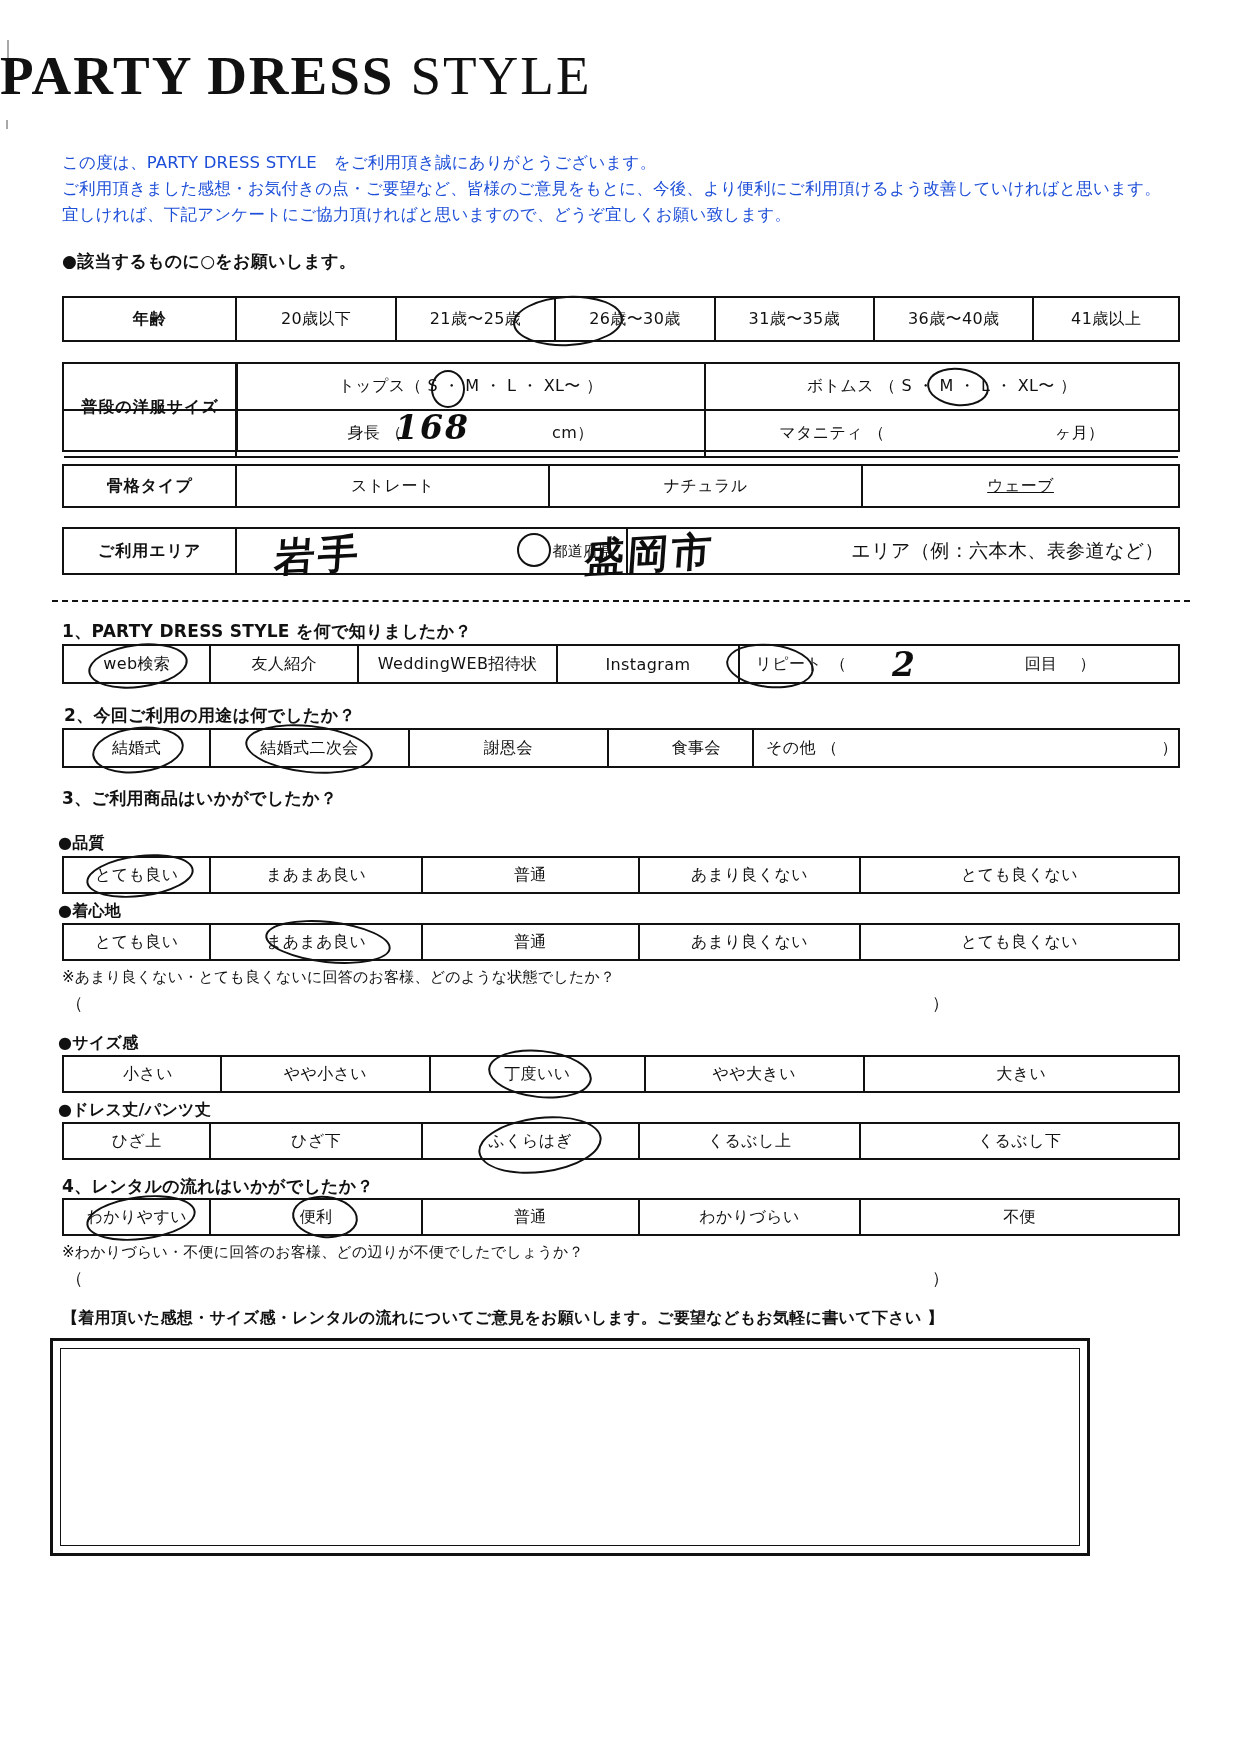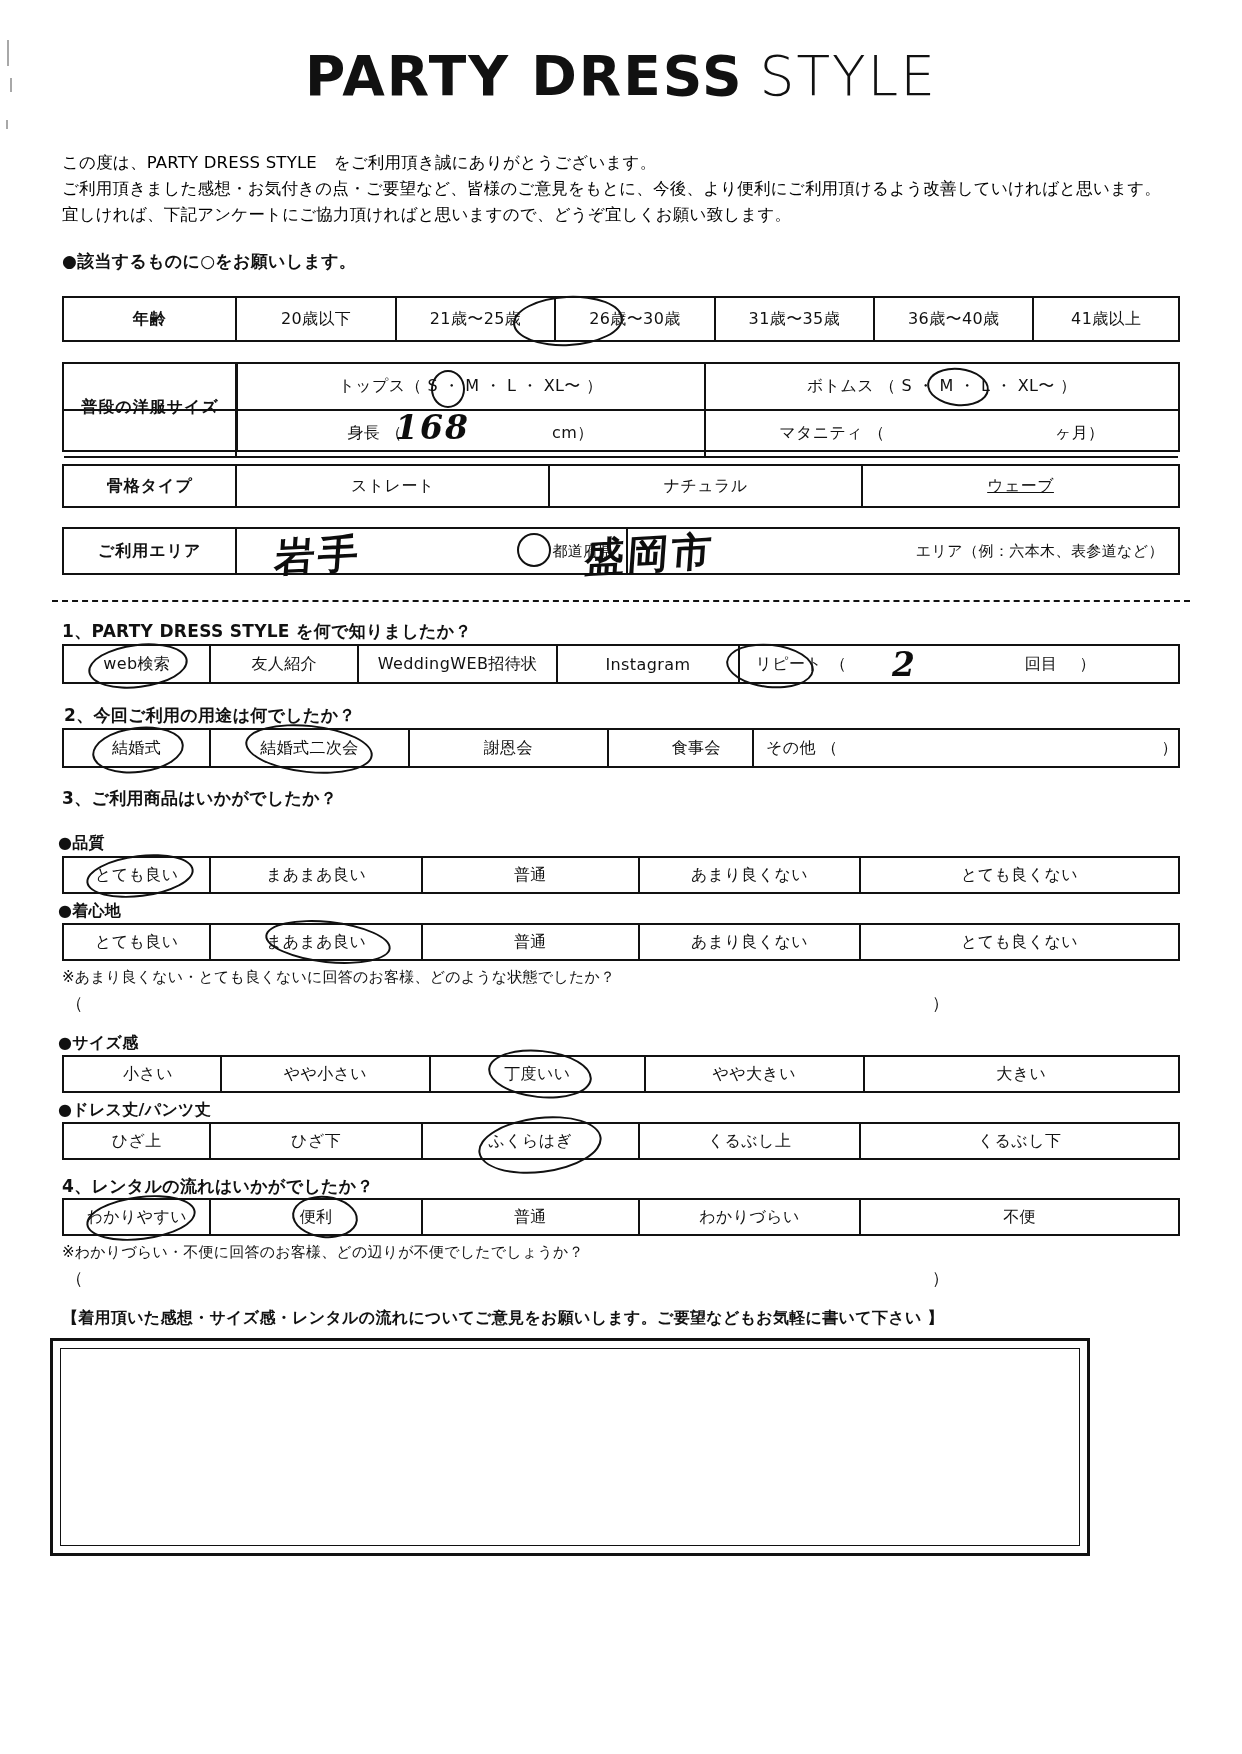--- a/index.html
+++ b/index.html
@@ -31,23 +31,23 @@
     left: 0; top: 0;
     width: 1242px;
     height: 1754px;
   }
 
   
   .doc-title {
     position: absolute;
     left: 0; right: 0;
     top: 44px;
-    text-align: center;
     letter-spacing: 1px;
     white-space: nowrap;
+    font-family: Liberation Serif, serif;
   }
   .doc-title .t-bold {
     font-size: 55px;
     font-weight: 800;
     letter-spacing: 2px;
   }
   .doc-title .t-light {
     font-size: 55px;
     font-weight: 300;
     letter-spacing: 2px;
@@ -55,21 +55,21 @@
 
   
   .intro {
     position: absolute;
     left: 62px;
     top: 150px;
     width: 1120px;
     font-size: 16.5px;
     line-height: 26px;
     letter-spacing: 0.2px;
-    color: #000000;
+    color: #1d4ed8;
   }
   .intro div { white-space: nowrap; }
 
   
   .sec-head {
     position: absolute;
     font-size: 17px;
     font-weight: 700;
     letter-spacing: 0.3px;
     white-space: nowrap;
@@ -269,21 +269,21 @@
     <div class="cell" style="width:314px;">ストレート</div>
     <div class="cell" style="width:314px;">ナチュラル</div>
     <div class="cell" style="width:316px;text-decoration:underline;">ウェーブ</div>
   </div>
 
   <div class="tbl" style="left:62px; top:527px; width:1118px; height:48px;">
     <div class="cell label" style="width:174px;">ご利用エリア</div>
     <div class="cell" style="width:392px; justify-content:flex-end; padding-right:12px; font-size:15px;">
       <span>都道府県</span>
     </div>
-    <div class="cell" style="width:552px; border-right:none; justify-content:flex-end; padding-right:14px; font-size:15px;">
+    <div class="cell" style="width:552px; border-right:none; justify-content:flex-end; padding-right:14px; font-size:19px;">
       <span>エリア（例：六本木、表参道など）</span>
     </div>
   </div>
 
   <div class="hw hw-kanji" style="left:275px; top:528px;">岩手</div>
   <div class="circ thin" style="left:517px; top:533px; width:30px; height:30px;"></div>
   <div class="hw hw-kanji" style="left:585px; top:527px;">盛岡市</div>
 
   <div class="dash-sep" style="top:600px;"></div>
 

